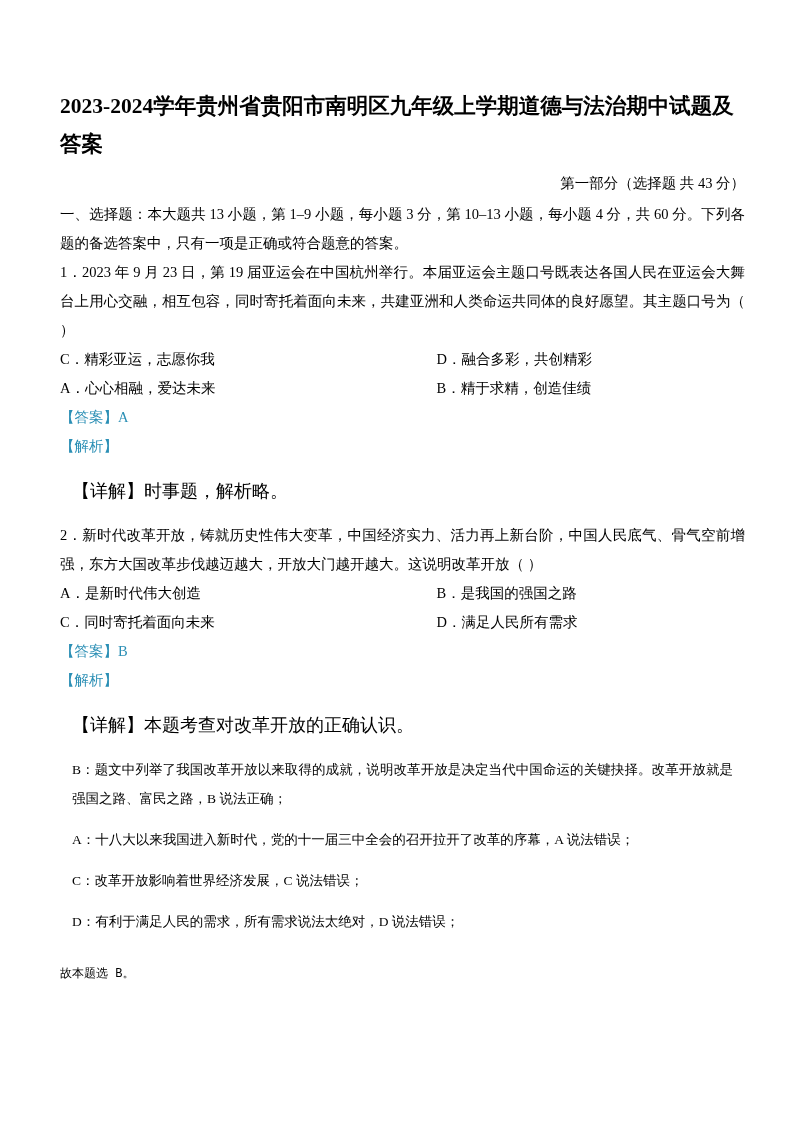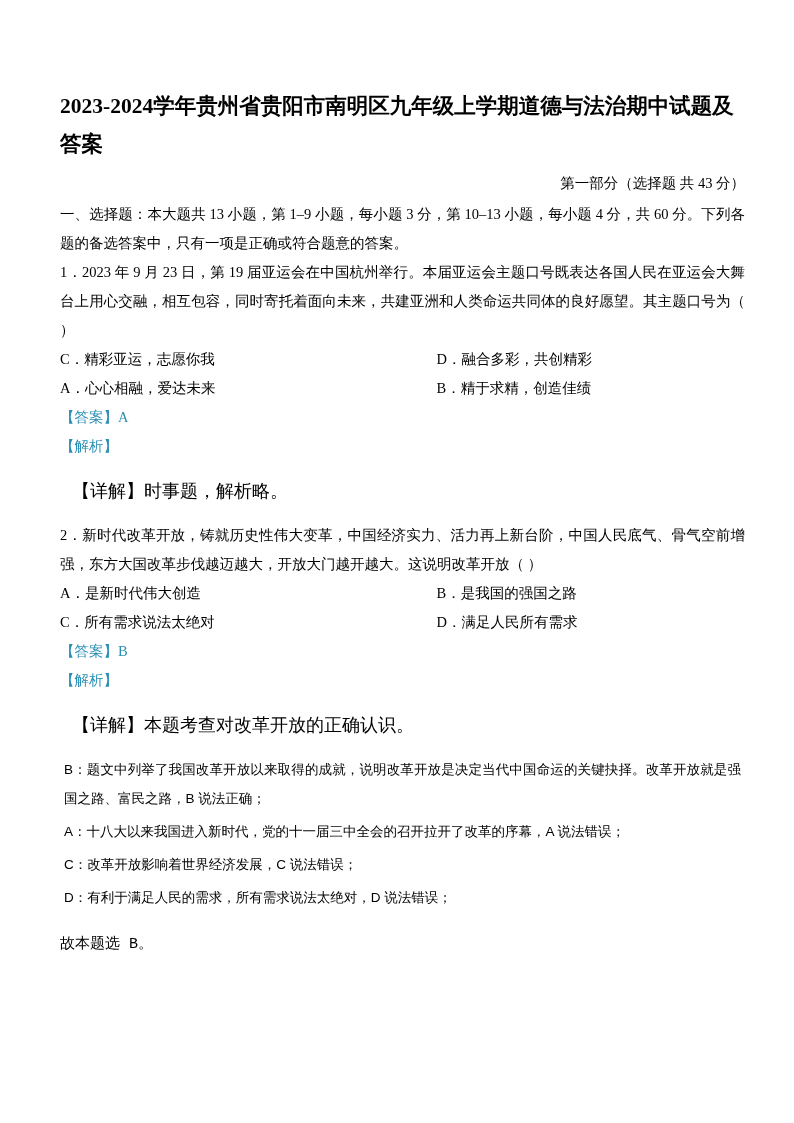--- a/index.html
+++ b/index.html
@@ -66,32 +66,32 @@
     padding-left: 34px;
   }
   .expl {
     font-size: 18px;
     line-height: 2.0;
     margin: 12px;
     text-align: justify;
     text-justify: inter-ideograph;
   }
   .expl-mono {
-    font-family: Liberation Sans, sans-serif;
+    font-family: Liberation Serif, serif;
     font-size: 13.5px;
     line-height: 2.15;
-    margin: 4px;
+    margin: 12px;
     text-align: justify;
   }
   .gap {
     height: 14px;
   }
   .final {
     font-family: "Liberation Mono", "DejaVu Sans Mono", monospace;
-    font-size: 15px;
+    font-size: 12px;
     line-height: 2.0;
     margin: 0;
   }
 </style>
 </head>
 <body>
 
 <div class="page">
 
   <h1 class="doc-title">2023-2024学年贵州省贵阳市南明区九年级上学期道德与法治期中试题及答案</h1>
@@ -117,21 +117,21 @@
 
   <p class="expl">【详解】时事题，解析略。</p>
 
   <p class="body indent">2．新时代改革开放，铸就历史性伟大变革，中国经济实力、活力再上新台阶，中国人民底气、骨气空前增强，东方大国改革步伐越迈越大，开放大门越开越大。这说明改革开放（      ）</p>
 
   <div class="options">
     <div class="col">A．是新时代伟大创造</div>
     <div class="col right">B．是我国的强国之路</div>
   </div>
   <div class="options">
-    <div class="col">C．所有需求说法太绝对</div>
+    <div class="col">C．同时寄托着面向未来</div>
     <div class="col right">D．满足人民所有需求</div>
   </div>
 
   <p class="answer-line"><span class="tag">【答案】</span><span>B</span></p>
 
   <p class="answer-line">【解析】</p>
 
   <p class="expl">【详解】本题考查对改革开放的正确认识。</p>
 
   <p class="expl-mono">B：题文中列举了我国改革开放以来取得的成就，说明改革开放是决定当代中国命运的关键抉择。改革开放就是强国之路、富民之路，B 说法正确；</p>

